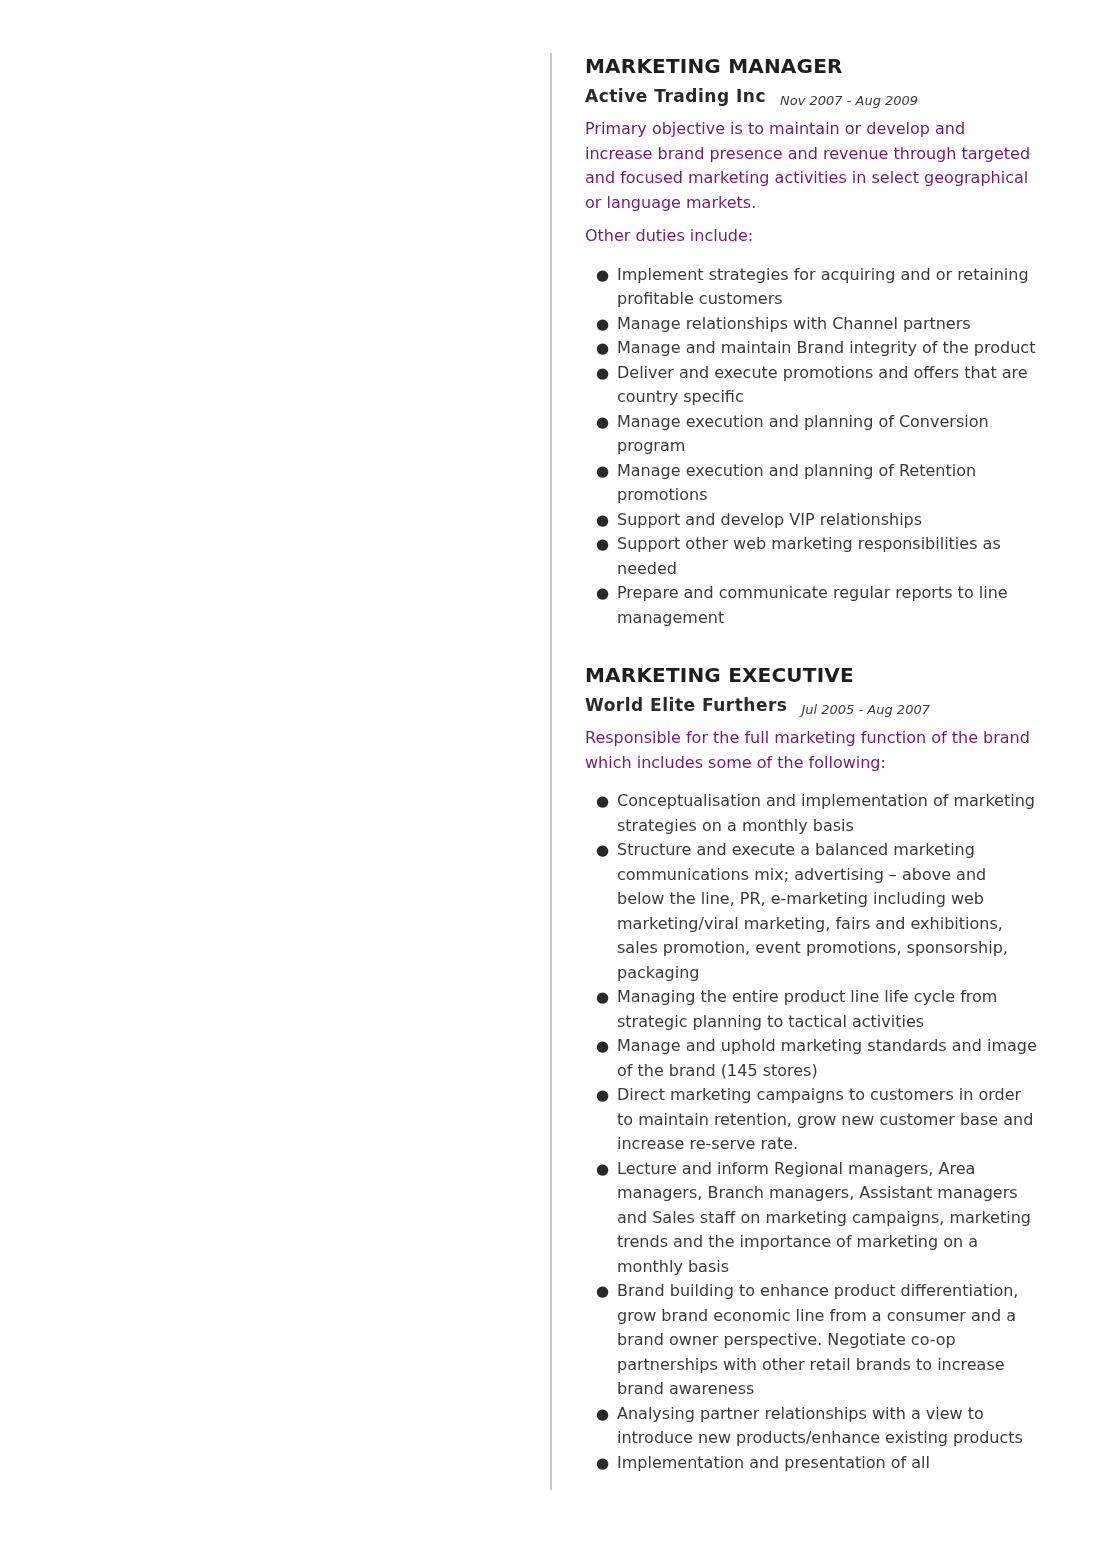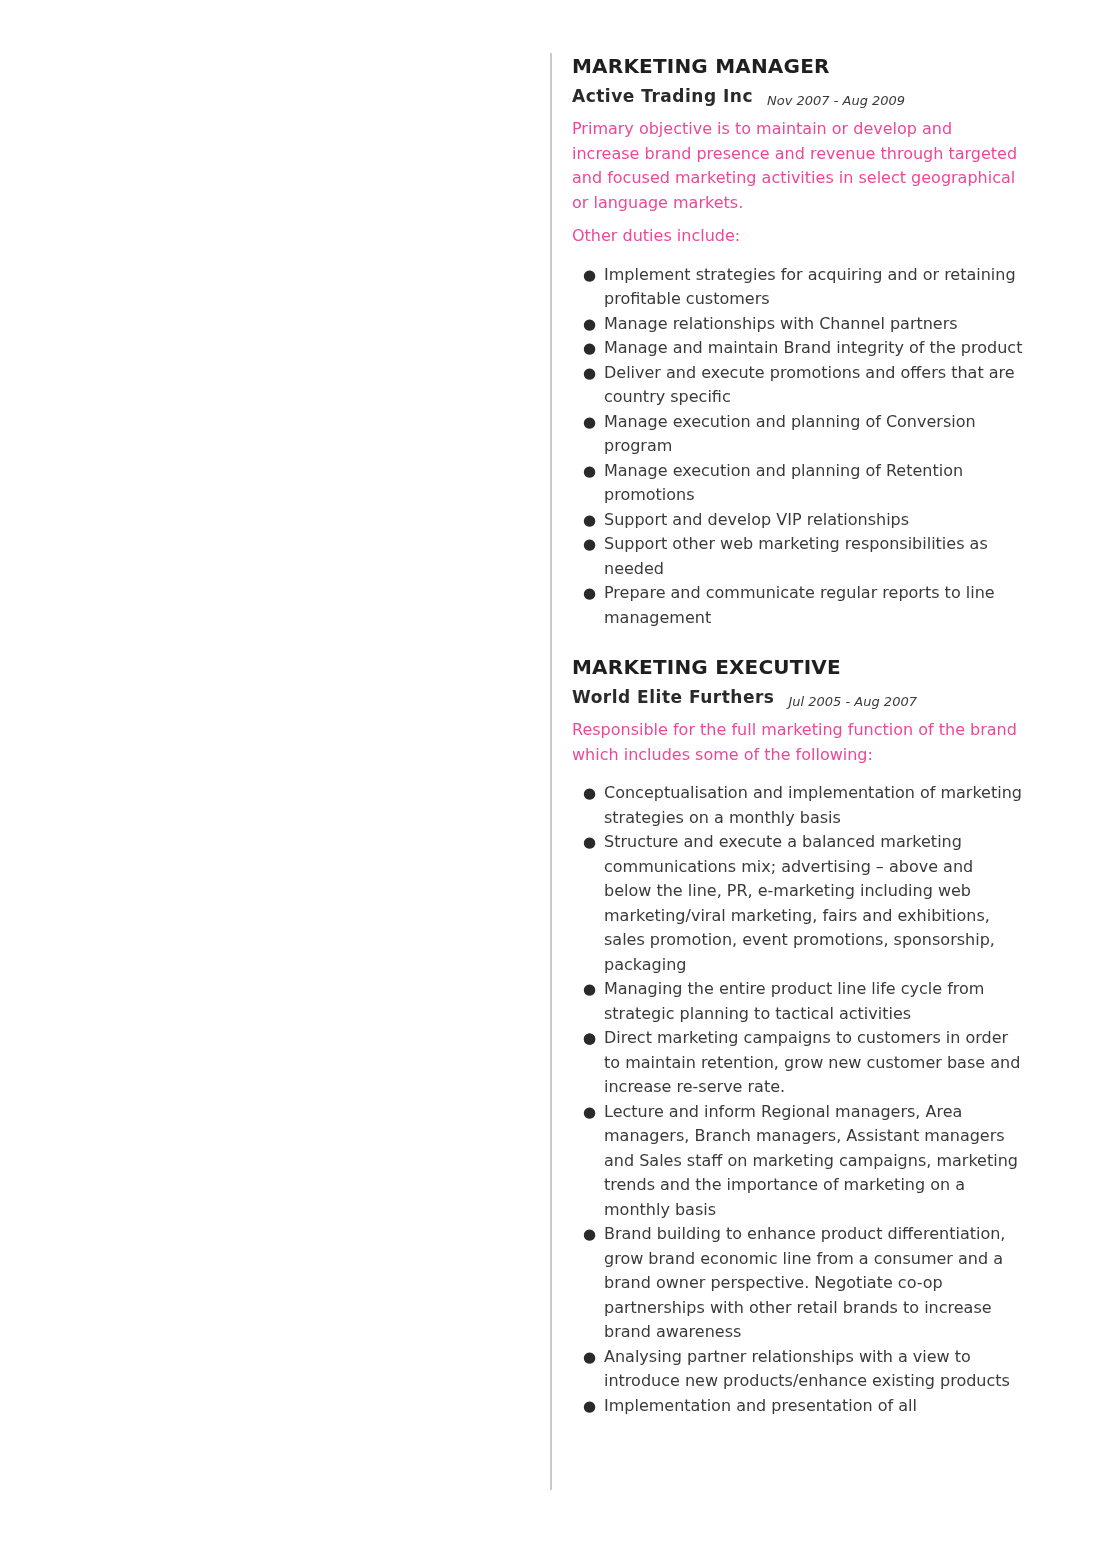--- a/index.html
+++ b/index.html
@@ -15,26 +15,26 @@
     background: #ffffff;
     overflow: hidden;
   }
   .content {
     position: absolute;
     left: 550px;
     top: 53px;
     width: 487px;
     height: 1437px;
     border-left: 2px solid #c9c9c9;
-    padding-left: 20px;
+    padding-left: 33px;
     box-sizing: border-box;
     overflow: hidden;
   }
   .job { margin: 0 0 22px 0; }
-  .job + .job { margin-top: 24px; }
+  .job + .job { margin-top: 32px; }
   .job-title {
     margin: 0 0 5px 0;
     font-size: 20px;
     line-height: 26px;
     font-weight: 700;
     color: #1f1f1f;
     letter-spacing: 0.2px;
   }
   .job-meta {
     display: flex;
@@ -52,21 +52,21 @@
     margin-left: 14px;
     font-size: 13px;
     font-style: italic;
     color: #3a3a3a;
   }
   .paras p {
     margin: 0 0 9px 0;
     width: 452px;
     font-size: 16px;
     line-height: 24.5px;
-    color: #ec4899;
+    color: #701a75;
   }
   ul.duties {
     margin: 14px 0 0 0;
     padding: 0 0 0 32px;
     width: 420px;
     list-style: none;
   }
   ul.duties li {
     position: relative;
     font-size: 16px;
@@ -116,21 +116,21 @@
       <span class="company">World Elite Furthers</span>
       <span class="dates">Jul 2005 - Aug 2007</span>
     </div>
     <div class="paras">
           <p>Responsible for the full marketing function of the brand which includes some of the following:</p>
         </div>
     <ul class="duties">
           <li><span class="bullet-dot">●</span><span>Conceptualisation and implementation of marketing strategies on a monthly basis</span></li>
           <li><span class="bullet-dot">●</span><span>Structure and execute a balanced marketing communications mix; advertising – above and below the line, PR, e-marketing including web marketing/viral marketing, fairs and exhibitions, sales promotion, event promotions, sponsorship, packaging</span></li>
           <li><span class="bullet-dot">●</span><span>Managing the entire product line life cycle from strategic planning to tactical activities</span></li>
-          <li><span class="bullet-dot">●</span></li>
+          <li><span class="bullet-dot">●</span><span>Manage and uphold marketing standards and image of the brand (145 stores)</span></li>
           <li><span class="bullet-dot">●</span><span>Direct marketing campaigns to customers in order to maintain retention, grow new customer base and increase re-serve rate.</span></li>
           <li><span class="bullet-dot">●</span><span>Lecture and inform Regional managers, Area managers, Branch managers, Assistant managers and Sales staff on marketing campaigns, marketing trends and the importance of marketing on a monthly basis</span></li>
           <li><span class="bullet-dot">●</span><span>Brand building to enhance product differentiation, grow brand economic line from a consumer and a brand owner perspective. Negotiate co-op partnerships with other retail brands to increase brand awareness</span></li>
           <li><span class="bullet-dot">●</span><span>Analysing partner relationships with a view to introduce new products/enhance existing products</span></li>
           <li><span class="bullet-dot">●</span><span>Implementation and presentation of all</span></li>
         </ul>
   </section>
 </div>
 </div>
 

